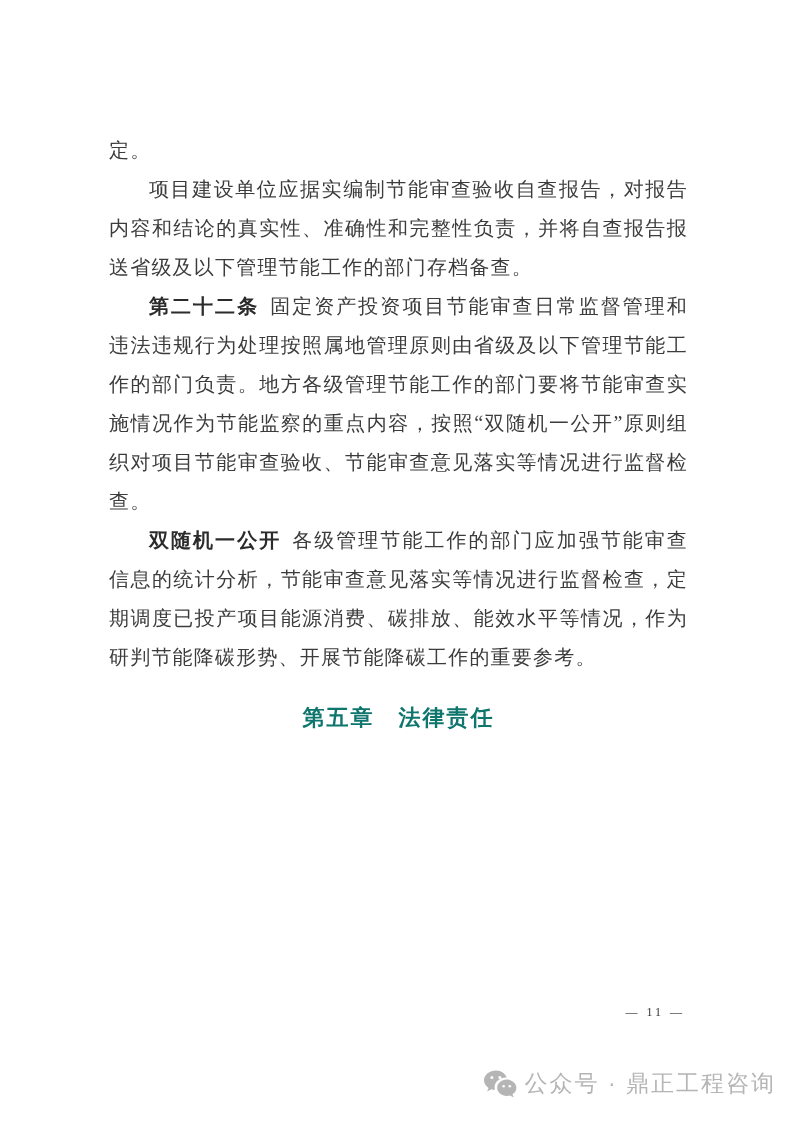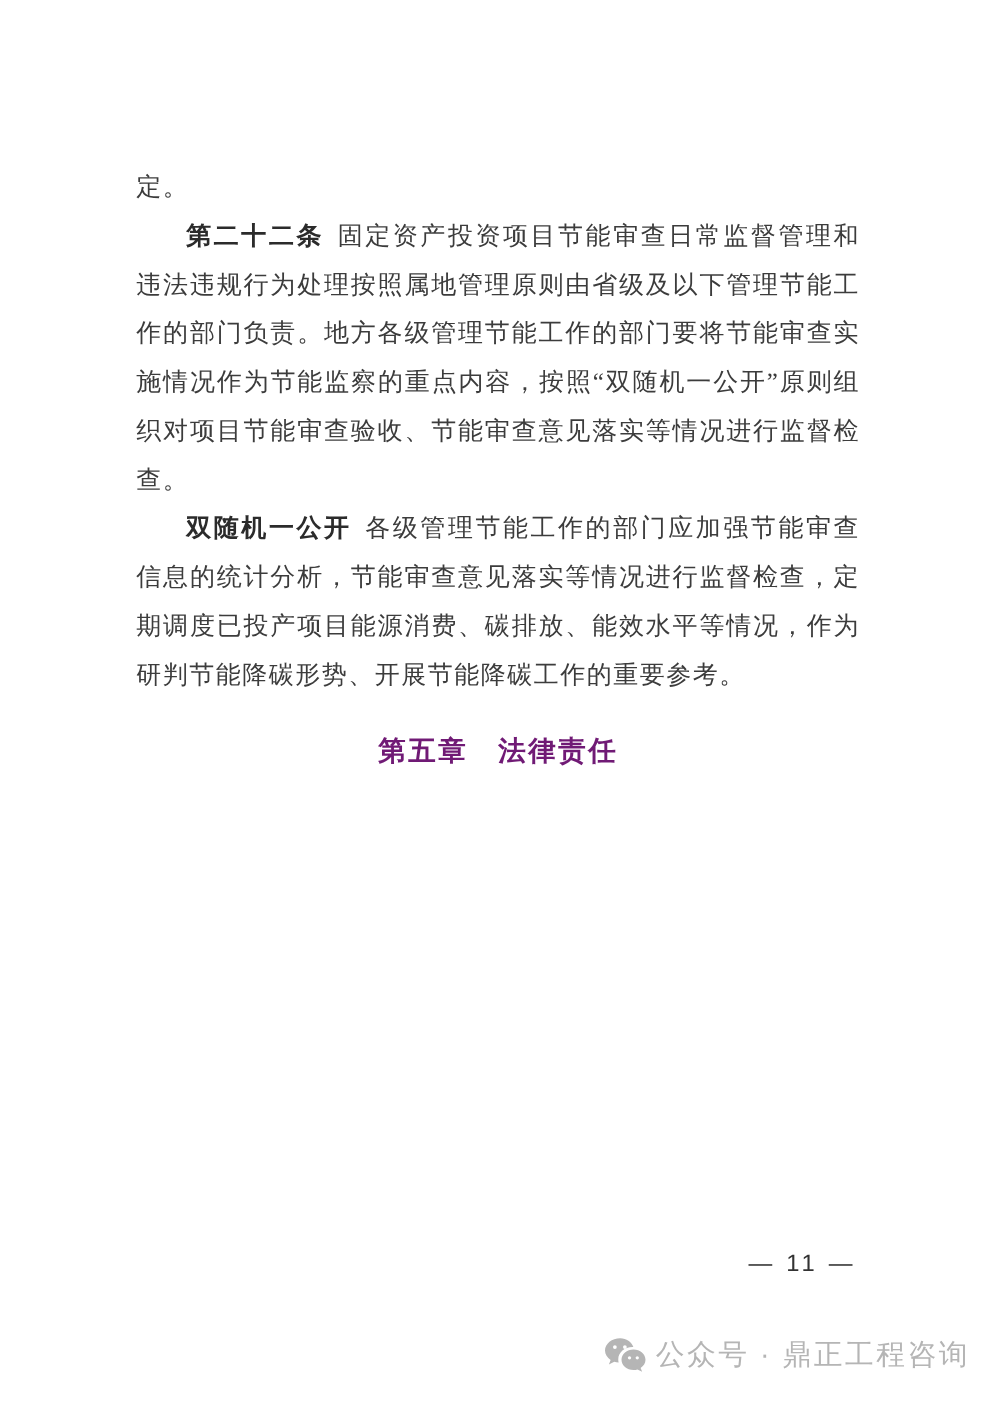--- a/index.html
+++ b/index.html
@@ -40,32 +40,32 @@
     margin-right: 0.55em;
   }
   .chapter-heading {
     margin: 0;
     margin-top: 21px;
     text-indent: 0;
     text-align: center;
     font-weight: 700;
     font-family: "Liberation Sans", "DejaVu Sans", sans-serif;
     font-size: 22px;
-    color: #701a75;
+    color: #0f766e;
     letter-spacing: 2px;
   }
   .page-number {
     position: absolute;
     top: 998px;
     right: 109px;
-    font-size: 19px;
+    font-size: 12px;
     line-height: 28px;
     color: #333333;
     letter-spacing: 3px;
-    font-family: Liberation Sans, sans-serif;
+    font-family: Liberation Serif, serif;
   }
   .footer-banner {
     position: absolute;
     top: 1068px;
     right: 18px;
     display: flex;
     align-items: center;
     gap: 6px;
     color: #b5b5b5;
     font-size: 23px;
@@ -80,20 +80,21 @@
 </style>
 </head>
 <body>
 
 <div class="page">
 
   <div class="content">
 
     <p class="para first"><span>定。</span></p>
 
+    <p class="para"><span>项目建设单位应据实编制节能审查验收自查报告，对报告内容和结论的真实性、准确性和完整性负责，并将自查报告报送省级及以下管理节能工作的部门存档备查。</span></p>
 
     <p class="para"><span class="lead">第二十二条</span><span>固定资产投资项目节能审查日常监督管理和违法违规行为处理按照属地管理原则由省级及以下管理节能工作的部门负责。地方各级管理节能工作的部门要将节能审查实施情况作为节能监察的重点内容，按照“双随机一公开”原则组织对项目节能审查验收、节能审查意见落实等情况进行监督检查。</span></p>
 
 
     <p class="para"><span class="lead">双随机一公开</span><span>各级管理节能工作的部门应加强节能审查信息的统计分析，节能审查意见落实等情况进行监督检查，定期调度已投产项目能源消费、碳排放、能效水平等情况，作为研判节能降碳形势、开展节能降碳工作的重要参考。</span></p>
 
 
     <p class="para chapter-heading">第五章　法律责任</p>
 
   </div>

